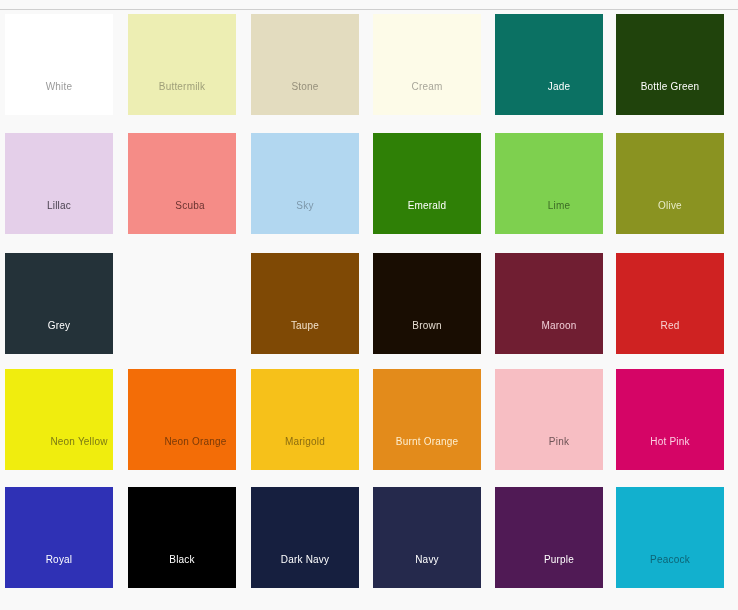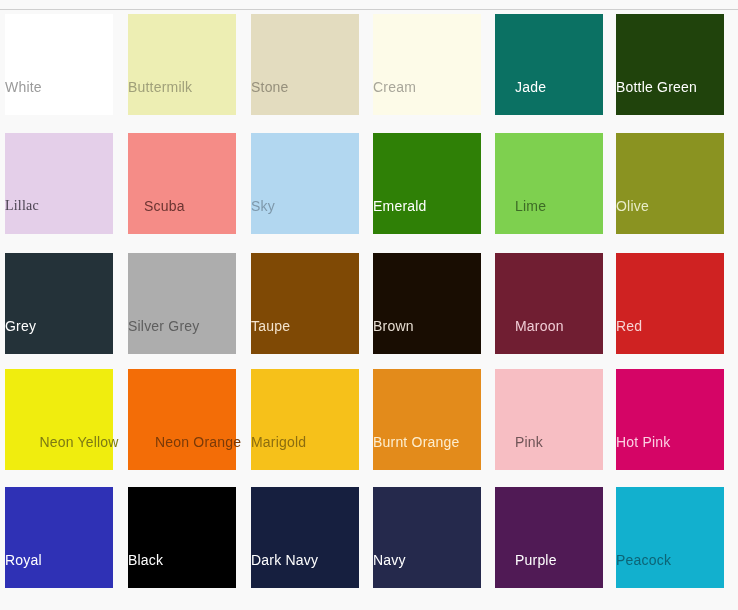--- a/index.html
+++ b/index.html
@@ -49,22 +49,22 @@
     height: 101px;
     box-sizing: border-box;
     display: flex;
     align-items: flex-end;
     justify-content: center;
     cursor: pointer;
   }
   .swatch-label {
     display: block;
     width: 100%;
-    text-align: left;
-    font-size: 14px;
+    text-align: center;
+    font-size: 10px;
     line-height: 12px;
     letter-spacing: 0.2px;
     padding-bottom: 22px;
     user-select: none;
     white-space: nowrap;
   }
   .row-1 { top: 4px;   height: 101px; }
   .row-2 { top: 123px; height: 101px; }
   .row-3 { top: 243px; height: 120px; }
   .row-4 { top: 359px; height: 101px; }
@@ -100,21 +100,21 @@
       </div>
       <div class="swatch col-5" style="background-color: rgb(11, 113, 99);">
         <span class="swatch-label" style="color: rgb(255, 255, 255);">Jade</span>
       </div>
       <div class="swatch col-6" style="background-color: rgb(32, 67, 12);">
         <span class="swatch-label" style="color: rgb(255, 255, 255);">Bottle Green</span>
       </div>
     </div>
 
     <div class="swatch-row row-2">
-      <div class="swatch col-1" style="background-color: rgb(228, 207, 233); font-family: Liberation Serif, serif;">
+      <div class="swatch col-1" style="background-color: rgb(228, 207, 233);">
         <span class="swatch-label" style="color: rgb(74, 66, 80);">Lillac</span>
       </div>
       <div class="swatch col-2" style="background-color: rgb(245, 140, 135); padding-left: 16px;">
         <span class="swatch-label" style="color: rgb(107, 52, 49);">Scuba</span>
       </div>
       <div class="swatch col-3" style="background-color: rgb(178, 215, 240);">
         <span class="swatch-label" style="color: rgb(126, 152, 171);">Sky</span>
       </div>
       <div class="swatch col-4" style="background-color: rgb(47, 128, 6);">
         <span class="swatch-label" style="color: rgb(255, 255, 255);">Emerald</span>
@@ -123,23 +123,20 @@
         <span class="swatch-label" style="color: rgb(232, 236, 200);">Olive</span>
       </div>
       <div class="swatch col-5" style="background-color: rgb(126, 208, 79);">
         <span class="swatch-label" style="color: rgb(61, 107, 38);">Lime</span>
       </div>
     </div>
 
     <div class="swatch-row row-3">
       <div class="swatch col-1" style="background-color: rgb(36, 50, 57);">
         <span class="swatch-label" style="color: rgb(255, 255, 255);">Grey</span>
-      </div>
-      <div class="swatch col-2" style="background-color: rgb(173, 173, 173);">
-        <span class="swatch-label" style="color: rgb(94, 94, 94);">Silver Grey</span>
       </div>
       <div class="swatch col-3" style="background-color: rgb(127, 73, 5);">
         <span class="swatch-label" style="color: rgb(243, 226, 204);">Taupe</span>
       </div>
       <div class="swatch col-4" style="background-color: rgb(25, 13, 2);">
         <span class="swatch-label" style="color: rgb(230, 221, 210);">Brown</span>
       </div>
       <div class="swatch col-5" style="background-color: rgb(112, 30, 50);">
         <span class="swatch-label" style="color: rgb(240, 205, 214);">Maroon</span>
       </div>

